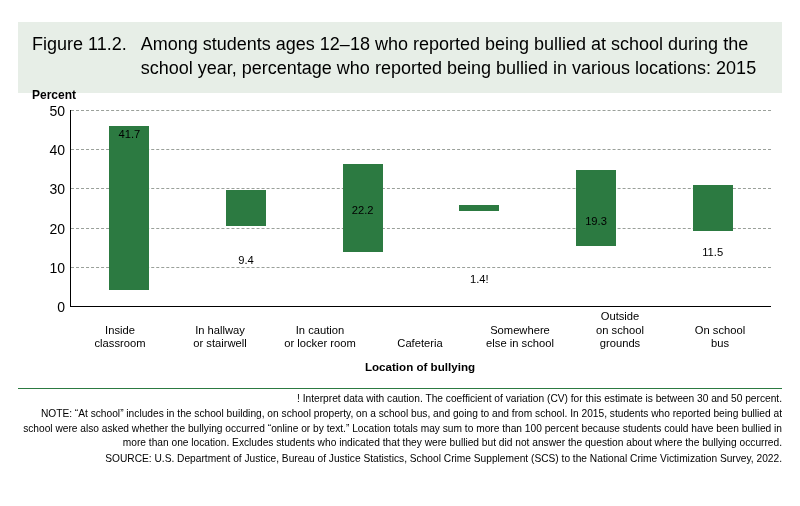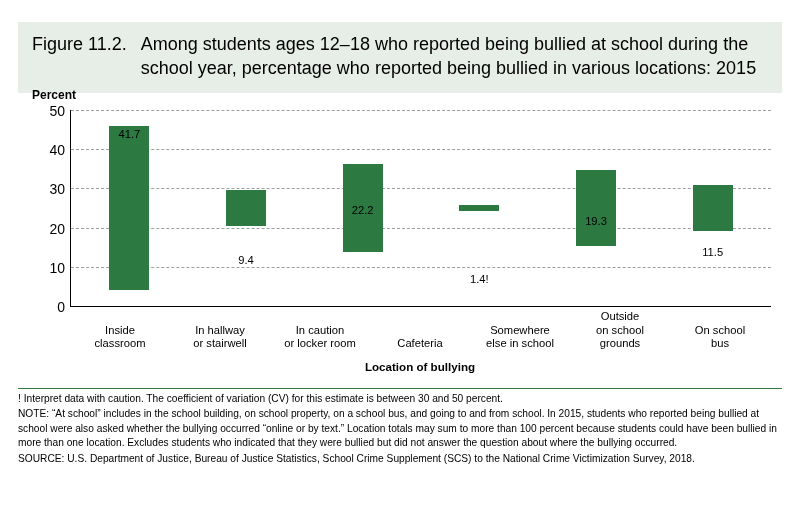--- a/index.html
+++ b/index.html
@@ -146,20 +146,21 @@
   .notes {
     position: absolute;
     left: 18px;
     top: 392px;
     width: 764px;
     font-size: 10.2px;
     line-height: 1.42;
   }
   .notes p {
     margin: 0 0 1px 0;
+    text-align: right;
   }
 </style>
 </head>
 <body>
 
 <div class="page">
 
   <div class="title-band">
     <div class="title-row">
       <span class="title-fignum">Figure 11.2.</span>
@@ -243,16 +244,16 @@
           <div>bus</div>
         </div>
       </div>
     <div class="x-axis-title">Location of bullying</div>
   </div>
 
   <div class="rule"></div>
   <div class="notes">
     <p>! Interpret data with caution. The coefficient of variation (CV) for this estimate is between 30 and 50 percent.</p>
     <p>NOTE: “At school” includes in the school building, on school property, on a school bus, and going to and from school. In 2015, students who reported being bullied at school were also asked whether the bullying occurred “online or by text.” Location totals may sum to more than 100 percent because students could have been bullied in more than one location. Excludes students who indicated that they were bullied but did not answer the question about where the bullying occurred.</p>
-    <p>SOURCE: U.S. Department of Justice, Bureau of Justice Statistics, School Crime Supplement (SCS) to the National Crime Victimization Survey, 2018.</p>
+    <p>SOURCE: U.S. Department of Justice, Bureau of Justice Statistics, School Crime Supplement (SCS) to the National Crime Victimization Survey, 2022.</p>
   </div>
 
 </div>
 
 </body></html>

